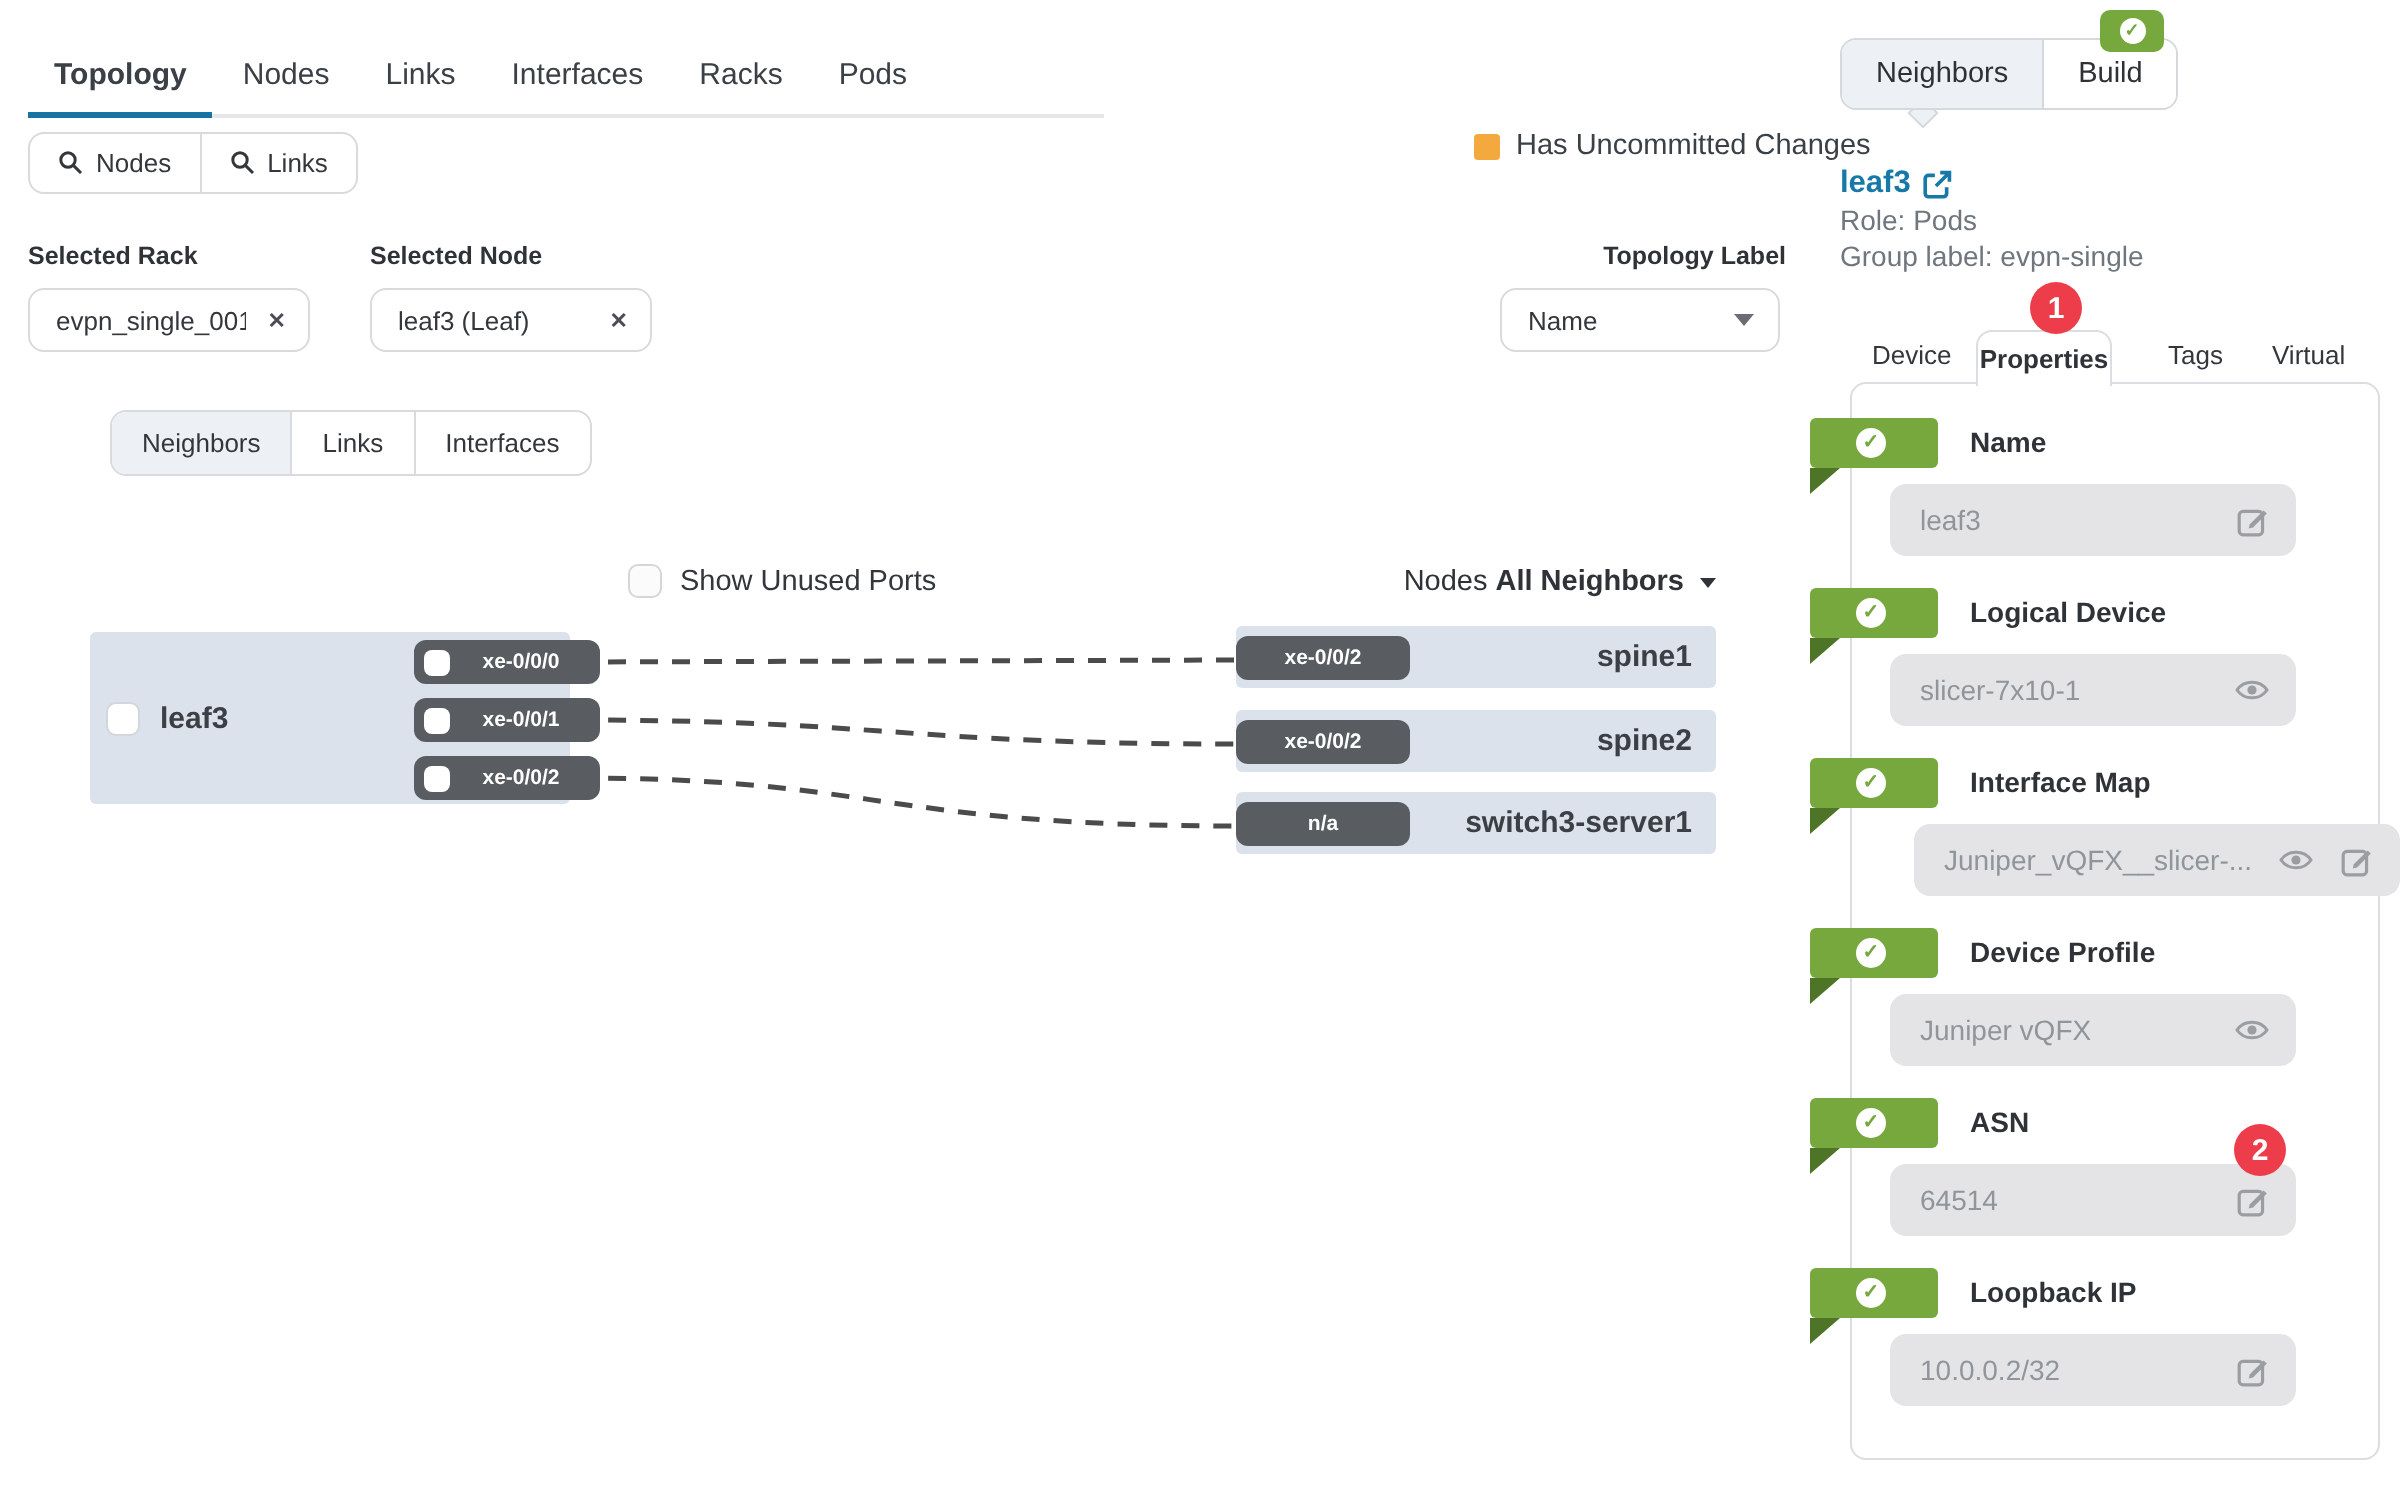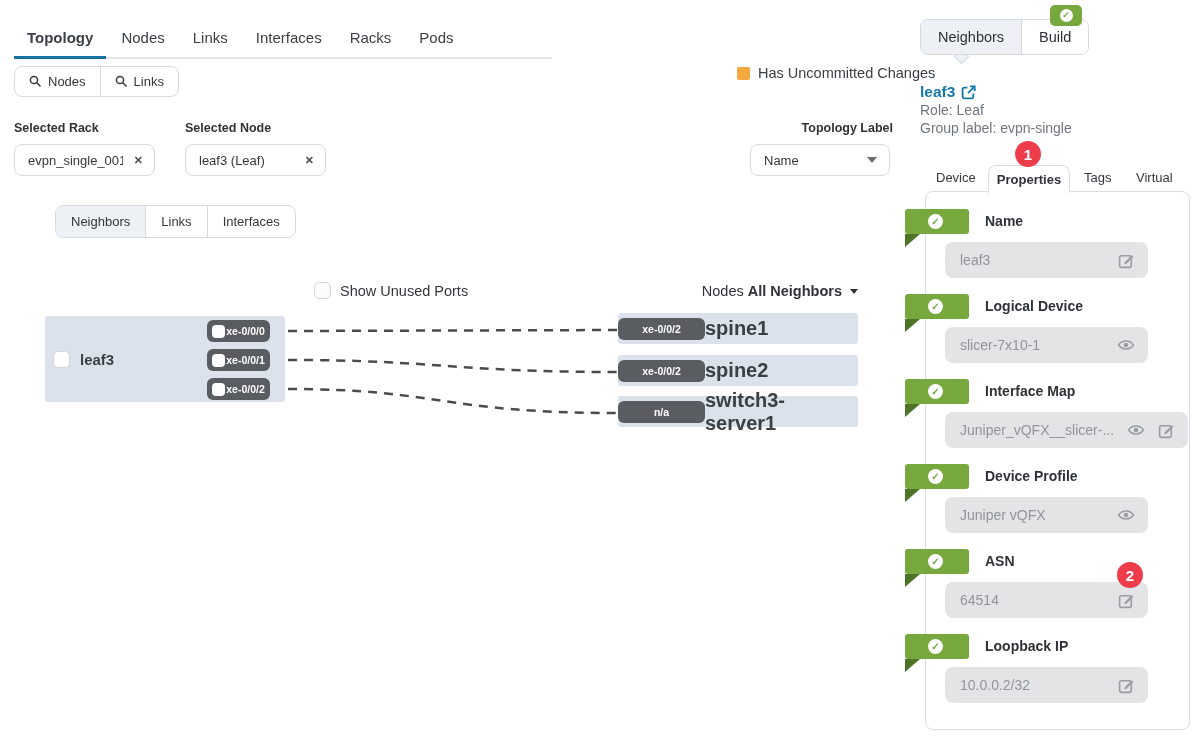--- a/index.html
+++ b/index.html
@@ -39,53 +39,53 @@
   .show-unused { position:absolute; left:314px; top:282px; display:flex; align-items:center; gap:9px; }
   .checkbox { width:17px; height:17px; background:#fbfbfc; border:1px solid #d3d6da; border-radius:5px; }
   .show-unused .txt { font-size:14.5px; color:#33373c; }
   .show-neighbors { position:absolute; top:283px; right:345px; font-size:14.5px; color:#2f3338; display:flex; align-items:center; gap:4px; cursor:pointer; }
   .show-neighbors b { font-weight:bold; }
   .caret-sm { width:0; height:0; border-left:4.5px solid transparent; border-right:4.5px solid transparent; border-top:5.5px solid #2f3338; margin-left:4px; }
 
   
   .node-box { position:absolute; left:45px; top:316px; width:240px; height:86px; background:#dbe2eb; border-radius:3px; display:flex; align-items:center; padding-left:8px; }
   .node-box .name { margin-left:10px; font-size:15px; font-weight:bold; color:#3b4046; }
-  .port-pill { position:absolute; left:207px; width:63px; height:22px; background:#595c60; border-radius:6px; display:flex; align-items:center; z-index:2; }
+  .port-pill { position:absolute; left:207px; width:93px; height:22px; background:#595c60; border-radius:6px; display:flex; align-items:center; z-index:2; }
   .port-pill .cb { width:13px; height:13px; background:#fff; border-radius:4px; margin-left:5px; }
   .port-pill .plabel { flex:1; text-align:center; color:#fff; font-size:10.5px; font-weight:bold; padding-right:4px; }
   .nbr-box { position:absolute; left:618px; width:240px; height:31px; background:#dbe2eb; border-radius:3px; display:flex; align-items:center; }
   .nbr-pill { width:87px; height:22px; background:#595c60; border-radius:6px; display:flex; align-items:center; justify-content:center; color:#fff; font-size:10.5px; font-weight:bold; }
-  .nbr-name { flex:1; padding-right:12px; font-size:20px; font-weight:bold; color:#3b4046; }
+  .nbr-name { flex:1; text-align:right; padding-right:12px; font-size:15px; font-weight:bold; color:#3b4046; }
   svg.links-svg { position:absolute; left:0; top:0; pointer-events:none; }
 
   
   .mode-tabs { position:absolute; left:920px; top:19px; display:flex; background:#fff; border:1px solid #d5d9de; border-radius:8px; overflow:hidden; z-index:3; }
   .mode-tab { padding:9px 17px; font-size:14.5px; color:#2e3237; cursor:pointer; background:#fff; }
   .mode-tab.active { background:#edf1f6; border-right:1px solid #d5d9de; }
   .mode-notch { position:absolute; left:956px; top:51px; width:11px; height:11px; background:#edf1f6; border:1px solid #d5d9de; transform:rotate(45deg); z-index:2; }
 
   .badge-green { position:absolute; left:1050px; top:5px; width:32px; height:21px; background:#76a83e; border-radius:5px; display:flex; align-items:center; justify-content:center; z-index:4; }
   .circle-check { width:13px; height:13px; background:#fff; border-radius:50%; display:flex; align-items:center; justify-content:center; font-size:9px; font-weight:bold; color:#76a83e; line-height:1; }
 
   .node-title { position:absolute; left:920px; top:83px; display:flex; align-items:center; gap:6px; font-size:15.5px; font-weight:bold; color:#1779a8; cursor:pointer; }
   .node-sub { position:absolute; left:920px; font-size:14px; color:#70767e; }
 
   .detail-tab { position:absolute; top:170px; font-size:13px; color:#33373c; cursor:pointer; }
-  .detail-tab-active { position:absolute; left:988px; top:165px; width:82px; height:28px; background:#fff; border:1px solid #dadde1; border-bottom:none; border-radius:8px 8px 0 0; font-size:13px; font-weight:bold; color:#2f3338; text-align:center; line-height:27px; z-index:3; cursor:pointer; }
+  .detail-tab-active { position:absolute; left:988px; top:165px; width:68px; height:28px; background:#fff; border:1px solid #dadde1; border-bottom:none; border-radius:8px 8px 0 0; font-size:13px; font-weight:bold; color:#2f3338; text-align:center; line-height:27px; z-index:3; cursor:pointer; }
 
   .panel-box { position:absolute; left:925px; top:191px; width:265px; height:539px; border:1px solid #dadde1; border-radius:8px; background:#fff; z-index:1; }
 
   .annot { position:absolute; width:26px; height:26px; border-radius:50%; background:#ee3d4a; color:#fff; font-size:15px; font-weight:bold; display:flex; align-items:center; justify-content:center; z-index:6; }
 
   .ribbon { position:absolute; left:905px; width:64px; height:25px; background:#76a83e; border-radius:3px; display:flex; align-items:center; z-index:4; }
   .ribbon .circle-check { margin-left:23px; width:15px; height:15px; font-size:10px; }
   .ribbon-fold { position:absolute; left:905px; width:0; height:0; border-top:13px solid #4d7427; border-right:15px solid transparent; z-index:3; }
   .prop-label { position:absolute; left:985px; font-size:14px; font-weight:bold; color:#2f3338; z-index:4; }
   .prop-input { position:absolute; left:945px; width:203px; height:36px; background:#e4e4e6; border-radius:8px; display:flex; align-items:center; z-index:4; }
-  .prop-input.wide { width:243px; }
+  .prop-input.wide { width:243px;margin-left:12px; }
   .prop-input .pval { flex:1; font-size:14px; color:#90959b; padding-left:15px; white-space:nowrap; overflow:hidden; }
   .prop-input .icon-btn { margin-right:13px; cursor:pointer; display:flex; }
   .icon-svg { stroke:#9a9da2; fill:none; stroke-width:1.5; }
 </style>
 </head>
 <body>
 
 <div id="app">
 
   <div class="main-tabs">
@@ -197,21 +197,21 @@
     <span class="circle-check">✓</span>
   </div>
 
   <div class="node-title">
     <span>leaf3</span>
     <svg width="15" height="15" viewBox="0 0 14 14">
       <path d="M6 2.5 H3 A1.5 1.5 0 0 0 1.5 4 V11 A1.5 1.5 0 0 0 3 12.5 H10 A1.5 1.5 0 0 0 11.5 11 V8" fill="none" stroke="#1779a8" stroke-width="1.7"></path>
       <path d="M6.5 7.5 L12.5 1.5 M8.5 1.2 H12.8 V5.5" fill="none" stroke="#1779a8" stroke-width="1.7"></path>
     </svg>
   </div>
-  <div class="node-sub" style="top:102px;">Role: Leaf</div>
+  <div class="node-sub" style="top:102px;">Role: Pods</div>
   <div class="node-sub" style="top:120px;">Group label: evpn-single</div>
 
   <span class="detail-tab" style="left:936px;">Device</span>
   <span class="detail-tab-active">Properties</span>
   <span class="detail-tab" style="left:1084px;">Tags</span>
   <span class="detail-tab" style="left:1136px;">Virtual</span>
 
   <div class="annot" style="left:1015px; top:141px;">1</div>
   <div class="annot" style="left:1117px; top:562px;">2</div>
 

